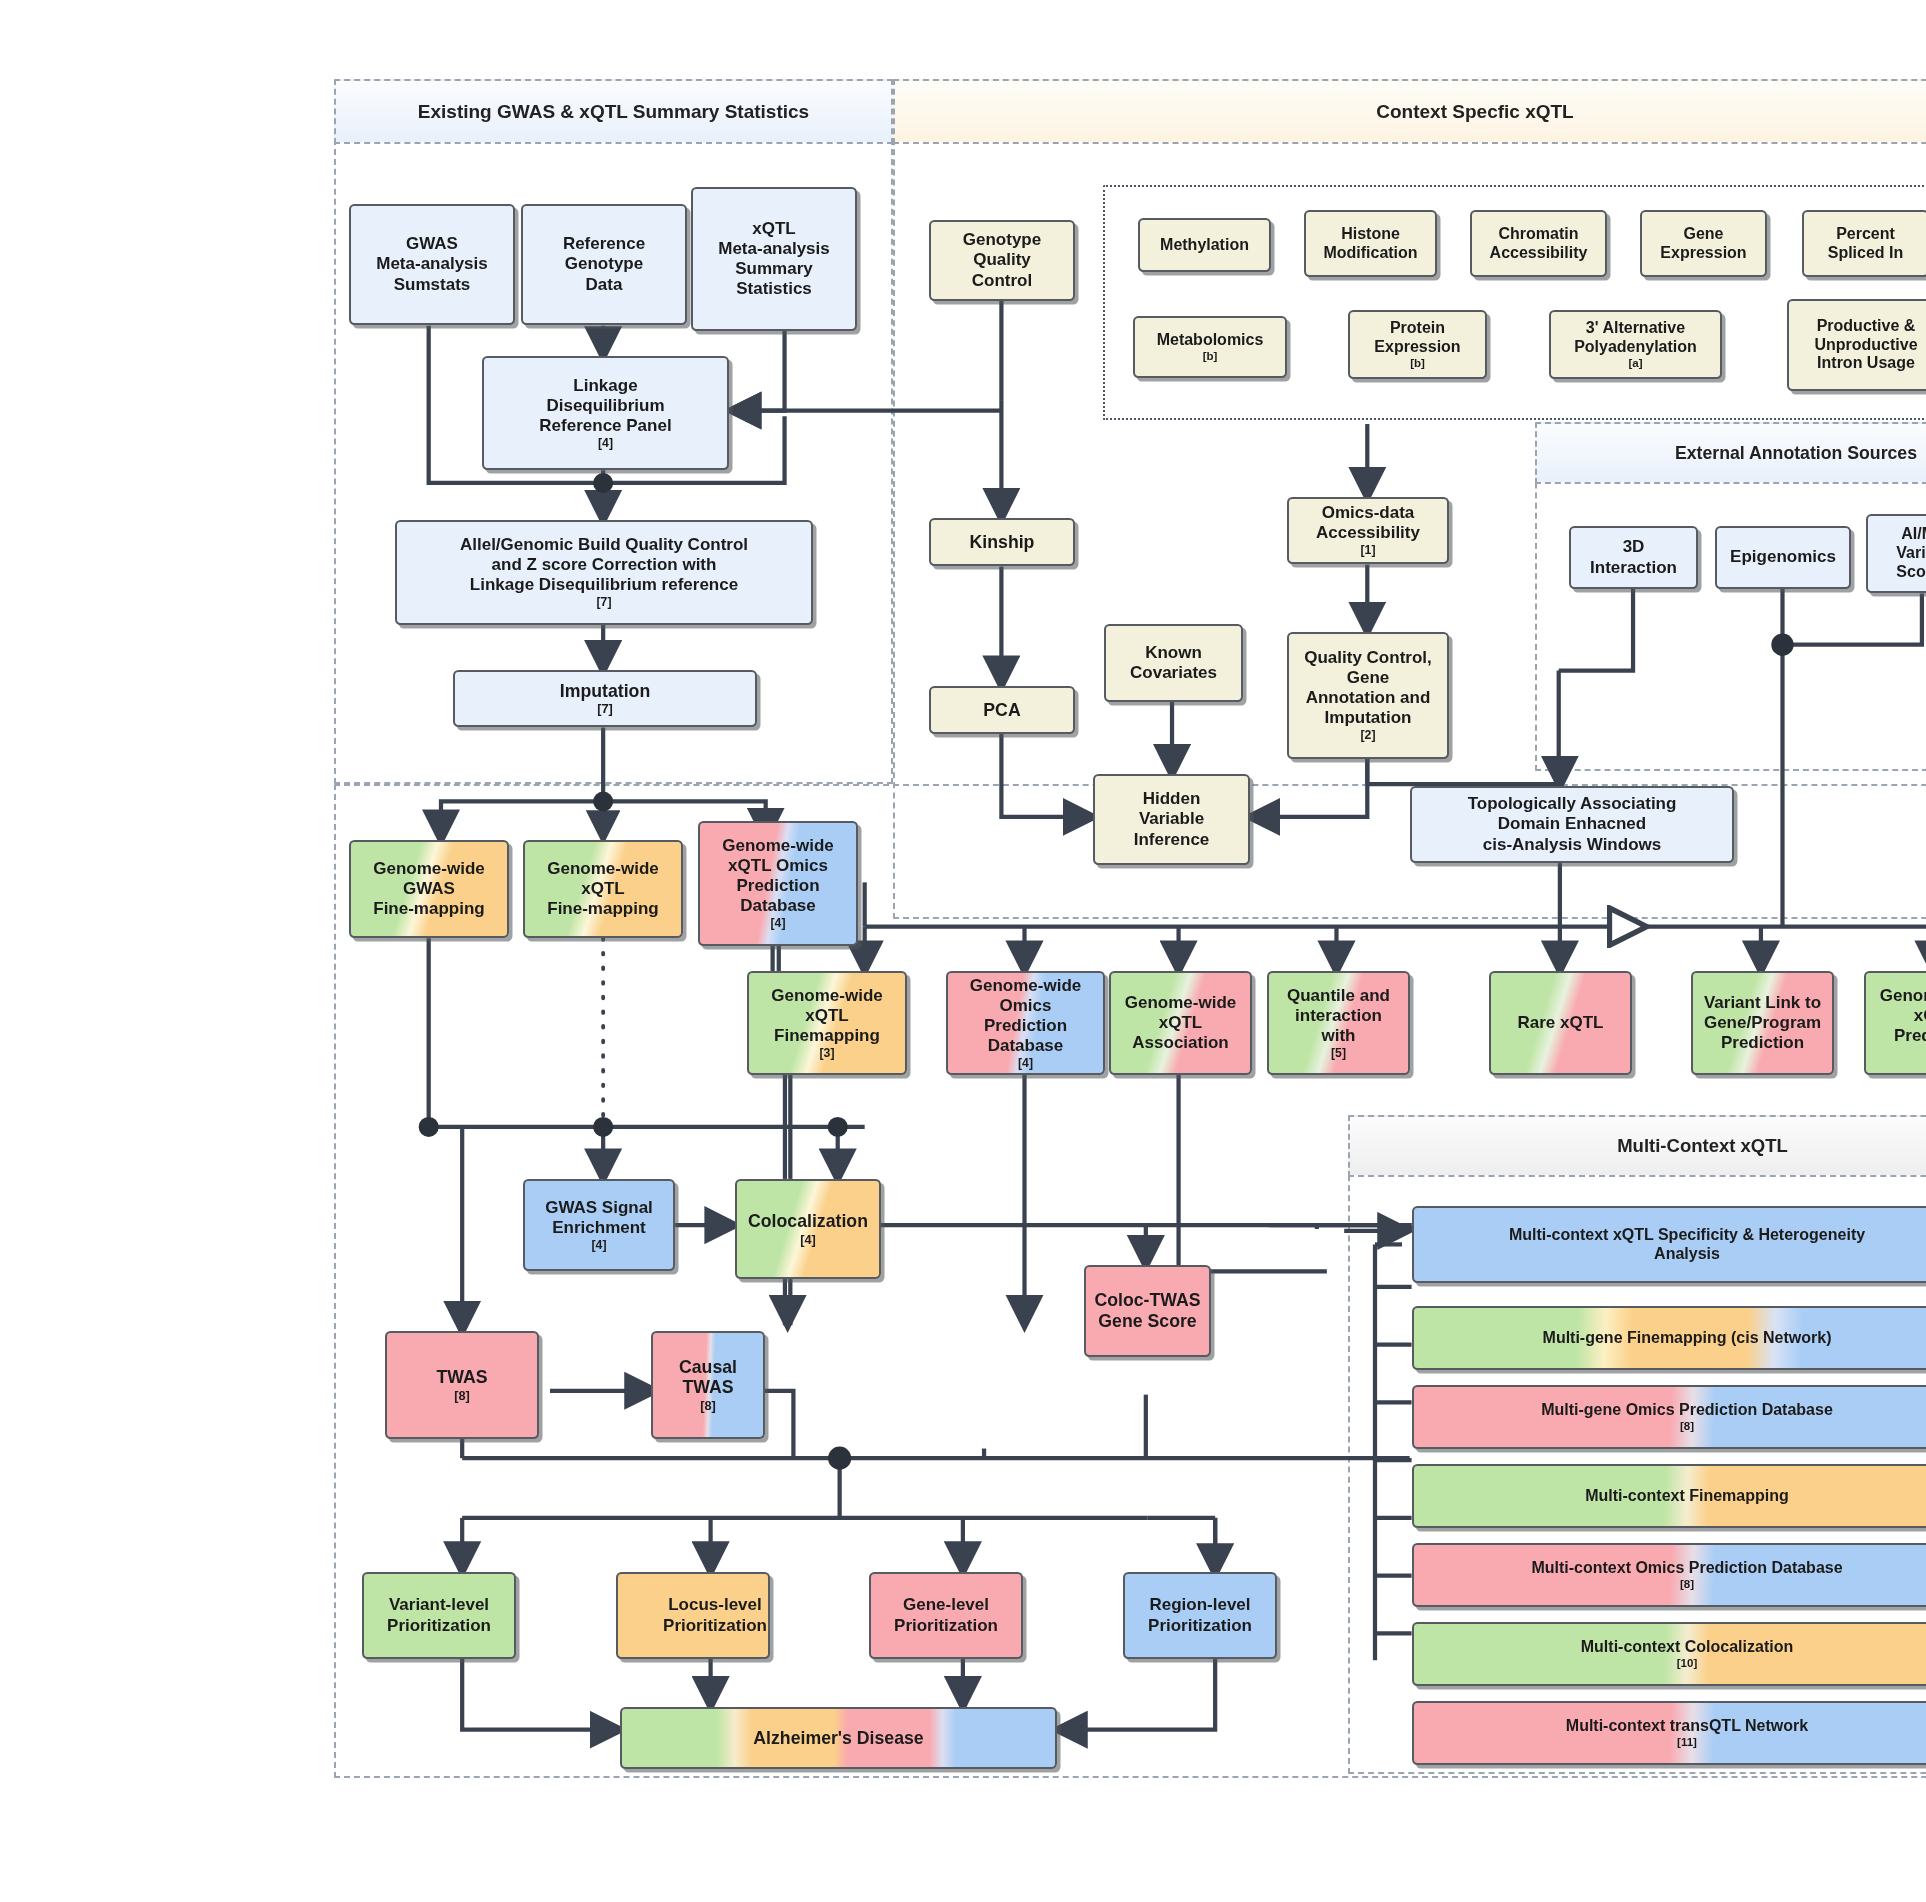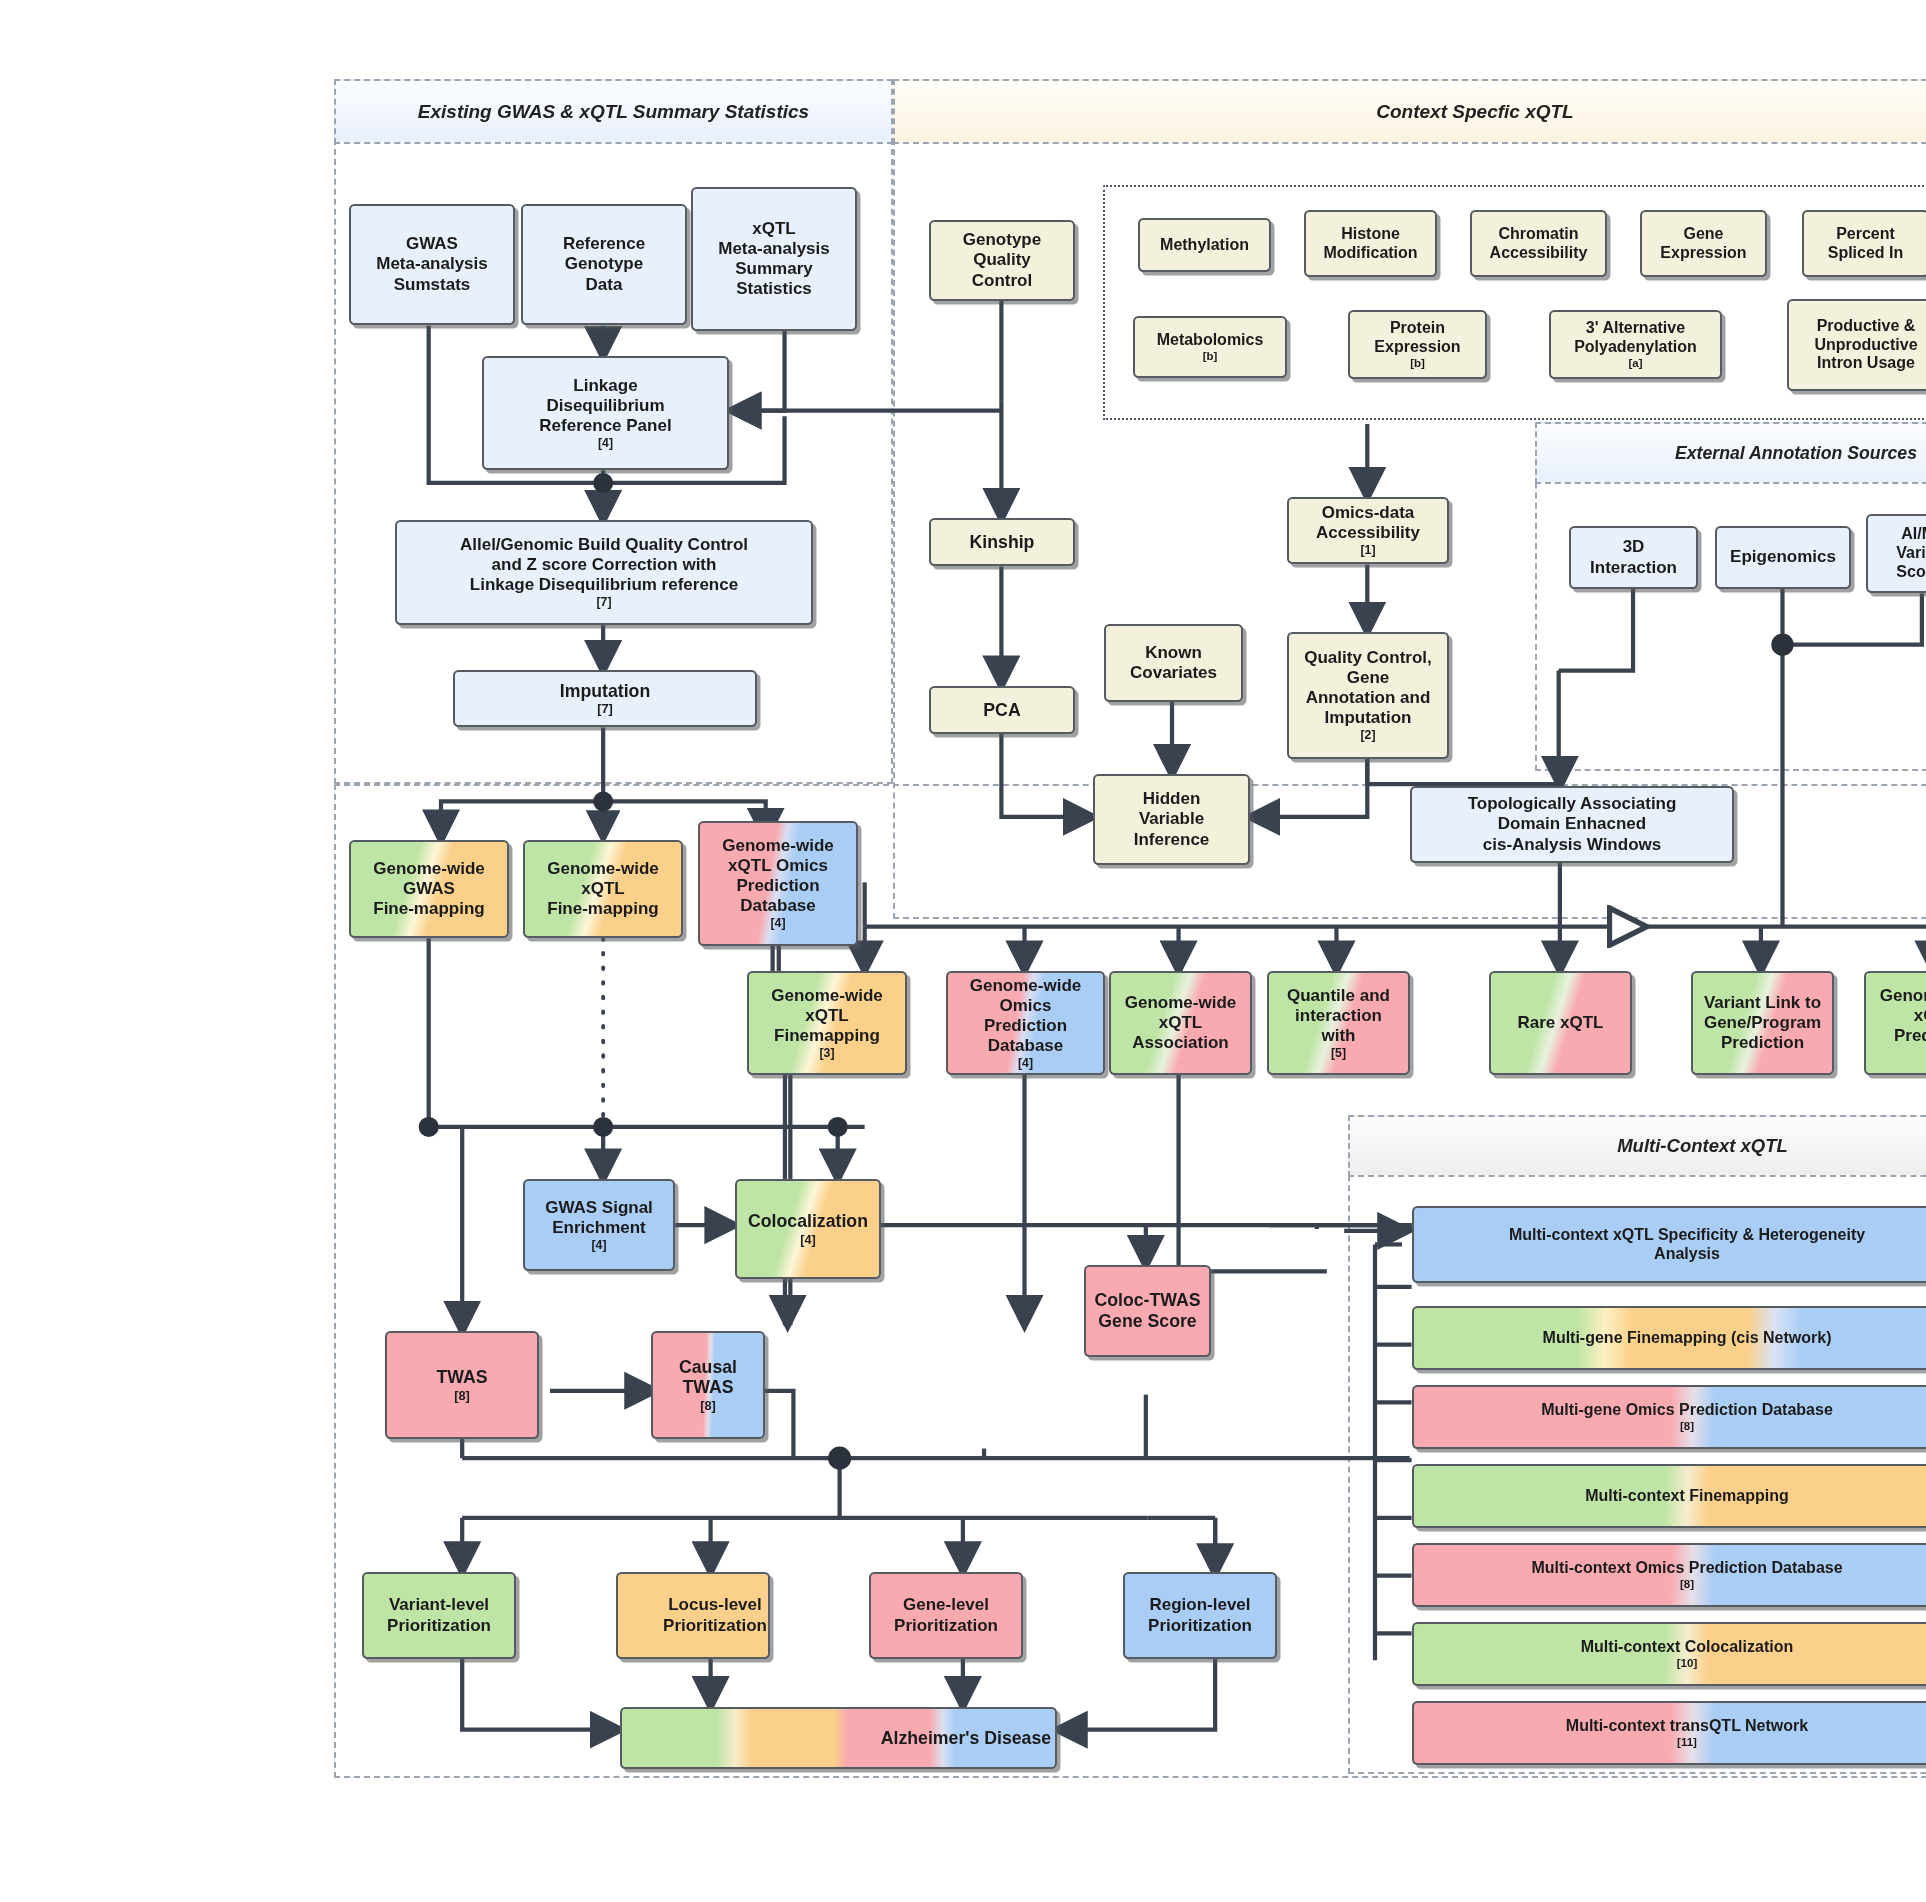--- a/index.html
+++ b/index.html
@@ -3,21 +3,21 @@
 <meta charset="utf-8">
 <style>
   html,body{margin:0;padding:0;background:#ffffff;}
   body{font-family:"Liberation Sans", sans-serif;}
   #stage{position:relative;width:2480px;height:1903px;background:#fff;overflow:hidden;}
   svg#wires{position:absolute;left:0;top:0;width:2480px;height:1903px;pointer-events:none;}
 
   
   .panel{position:absolute;border:2.3px dashed #9aa5b1;border-radius:1.5px;box-sizing:border-box;}
   .panel-title{position:absolute;box-sizing:border-box;display:flex;align-items:center;
-     justify-content:center;font-weight:bold;color:#222;border:2.3px dashed #9aa5b1;border-radius:1.5px;font-style:italic;}
+     justify-content:center;font-weight:bold;color:#222;border:2.3px dashed #9aa5b1;border-radius:1.5px;}
   .dotpanel{position:absolute;border:2.3px dotted #4b5563;border-radius:1.5px;box-sizing:border-box;}
 
   
   .node{position:absolute;box-sizing:border-box;border:2.7px solid #555b60;border-radius:5.4px;
         display:flex;align-items:center;justify-content:center;text-align:center;
         font-weight:bold;color:#1b1b1b;line-height:1.18;overflow:hidden;
         box-shadow:3.5px 3.5px 0 rgba(80,84,88,.55);}
   .node span{display:block;padding:0 3.9px;position:relative;z-index:2;}
   .sup{font-size:.72em;vertical-align:super;}
   .f46{font-size:17.7px;} .f44{font-size:17px;} .f42{font-size:16px;}
@@ -512,21 +512,21 @@
   </div>
   <div class="node c-pink f44" style="left:869px;top:1572px;width:154px;height:87px;">
     <span style="white-space:pre-line">Gene-level
 Prioritization</span>
   </div>
   <div class="node c-lblue f44" style="left:1123px;top:1572px;width:154px;height:87px;">
     <span style="white-space:pre-line">Region-level
 Prioritization</span>
   </div>
 
-  <div class="node g-ad f46" style="left:620px;top:1707px;width:437px;height:62px;justify-content:flex-end;">
+  <div class="node g-ad f46" style="left:620px;top:1707px;width:437px;height:62px;">
     <span>Alzheimer's Disease</span>
   </div>
 
   <div class="node c-lblue f42" style="left:1412px;top:1206px;width:550px;height:77px;">
     <span style="white-space:pre-line">Multi-context xQTL Specificity &amp; Heterogeneity
 Analysis</span>
   </div>
   <div class="node g-gob f42" style="left:1412px;top:1306px;width:550px;height:64px;">
     <span>Multi-gene Finemapping (cis Network)</span>
   </div>

